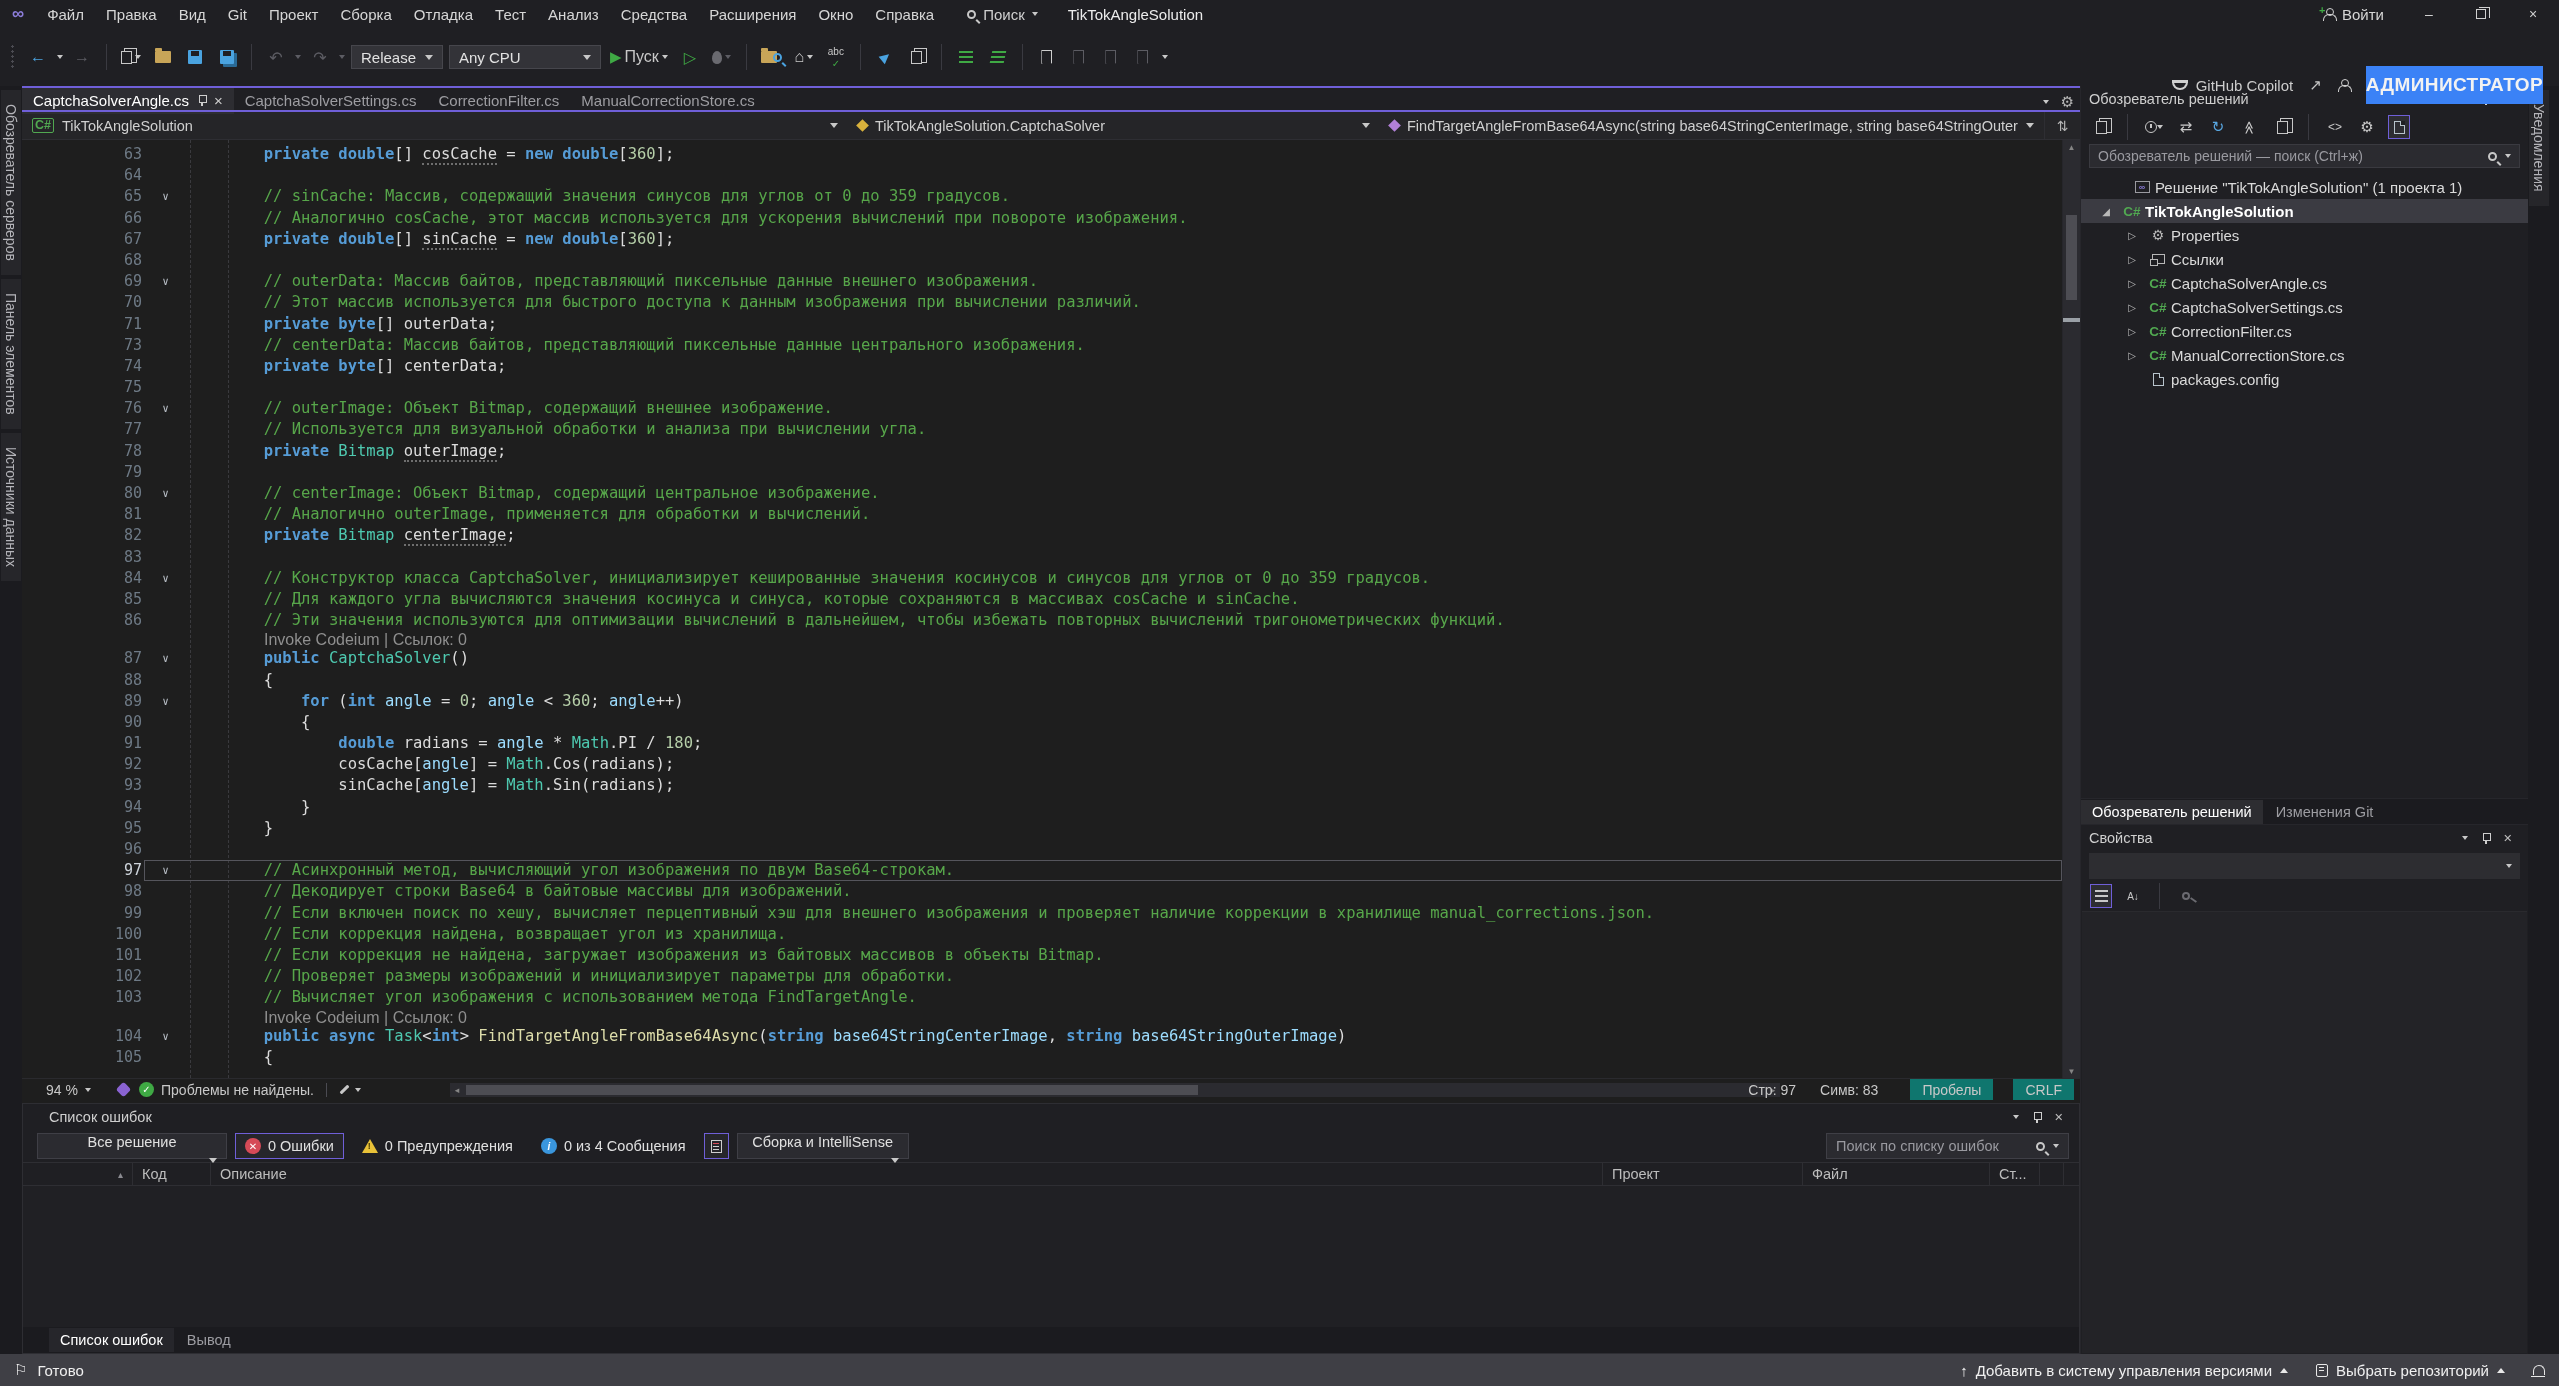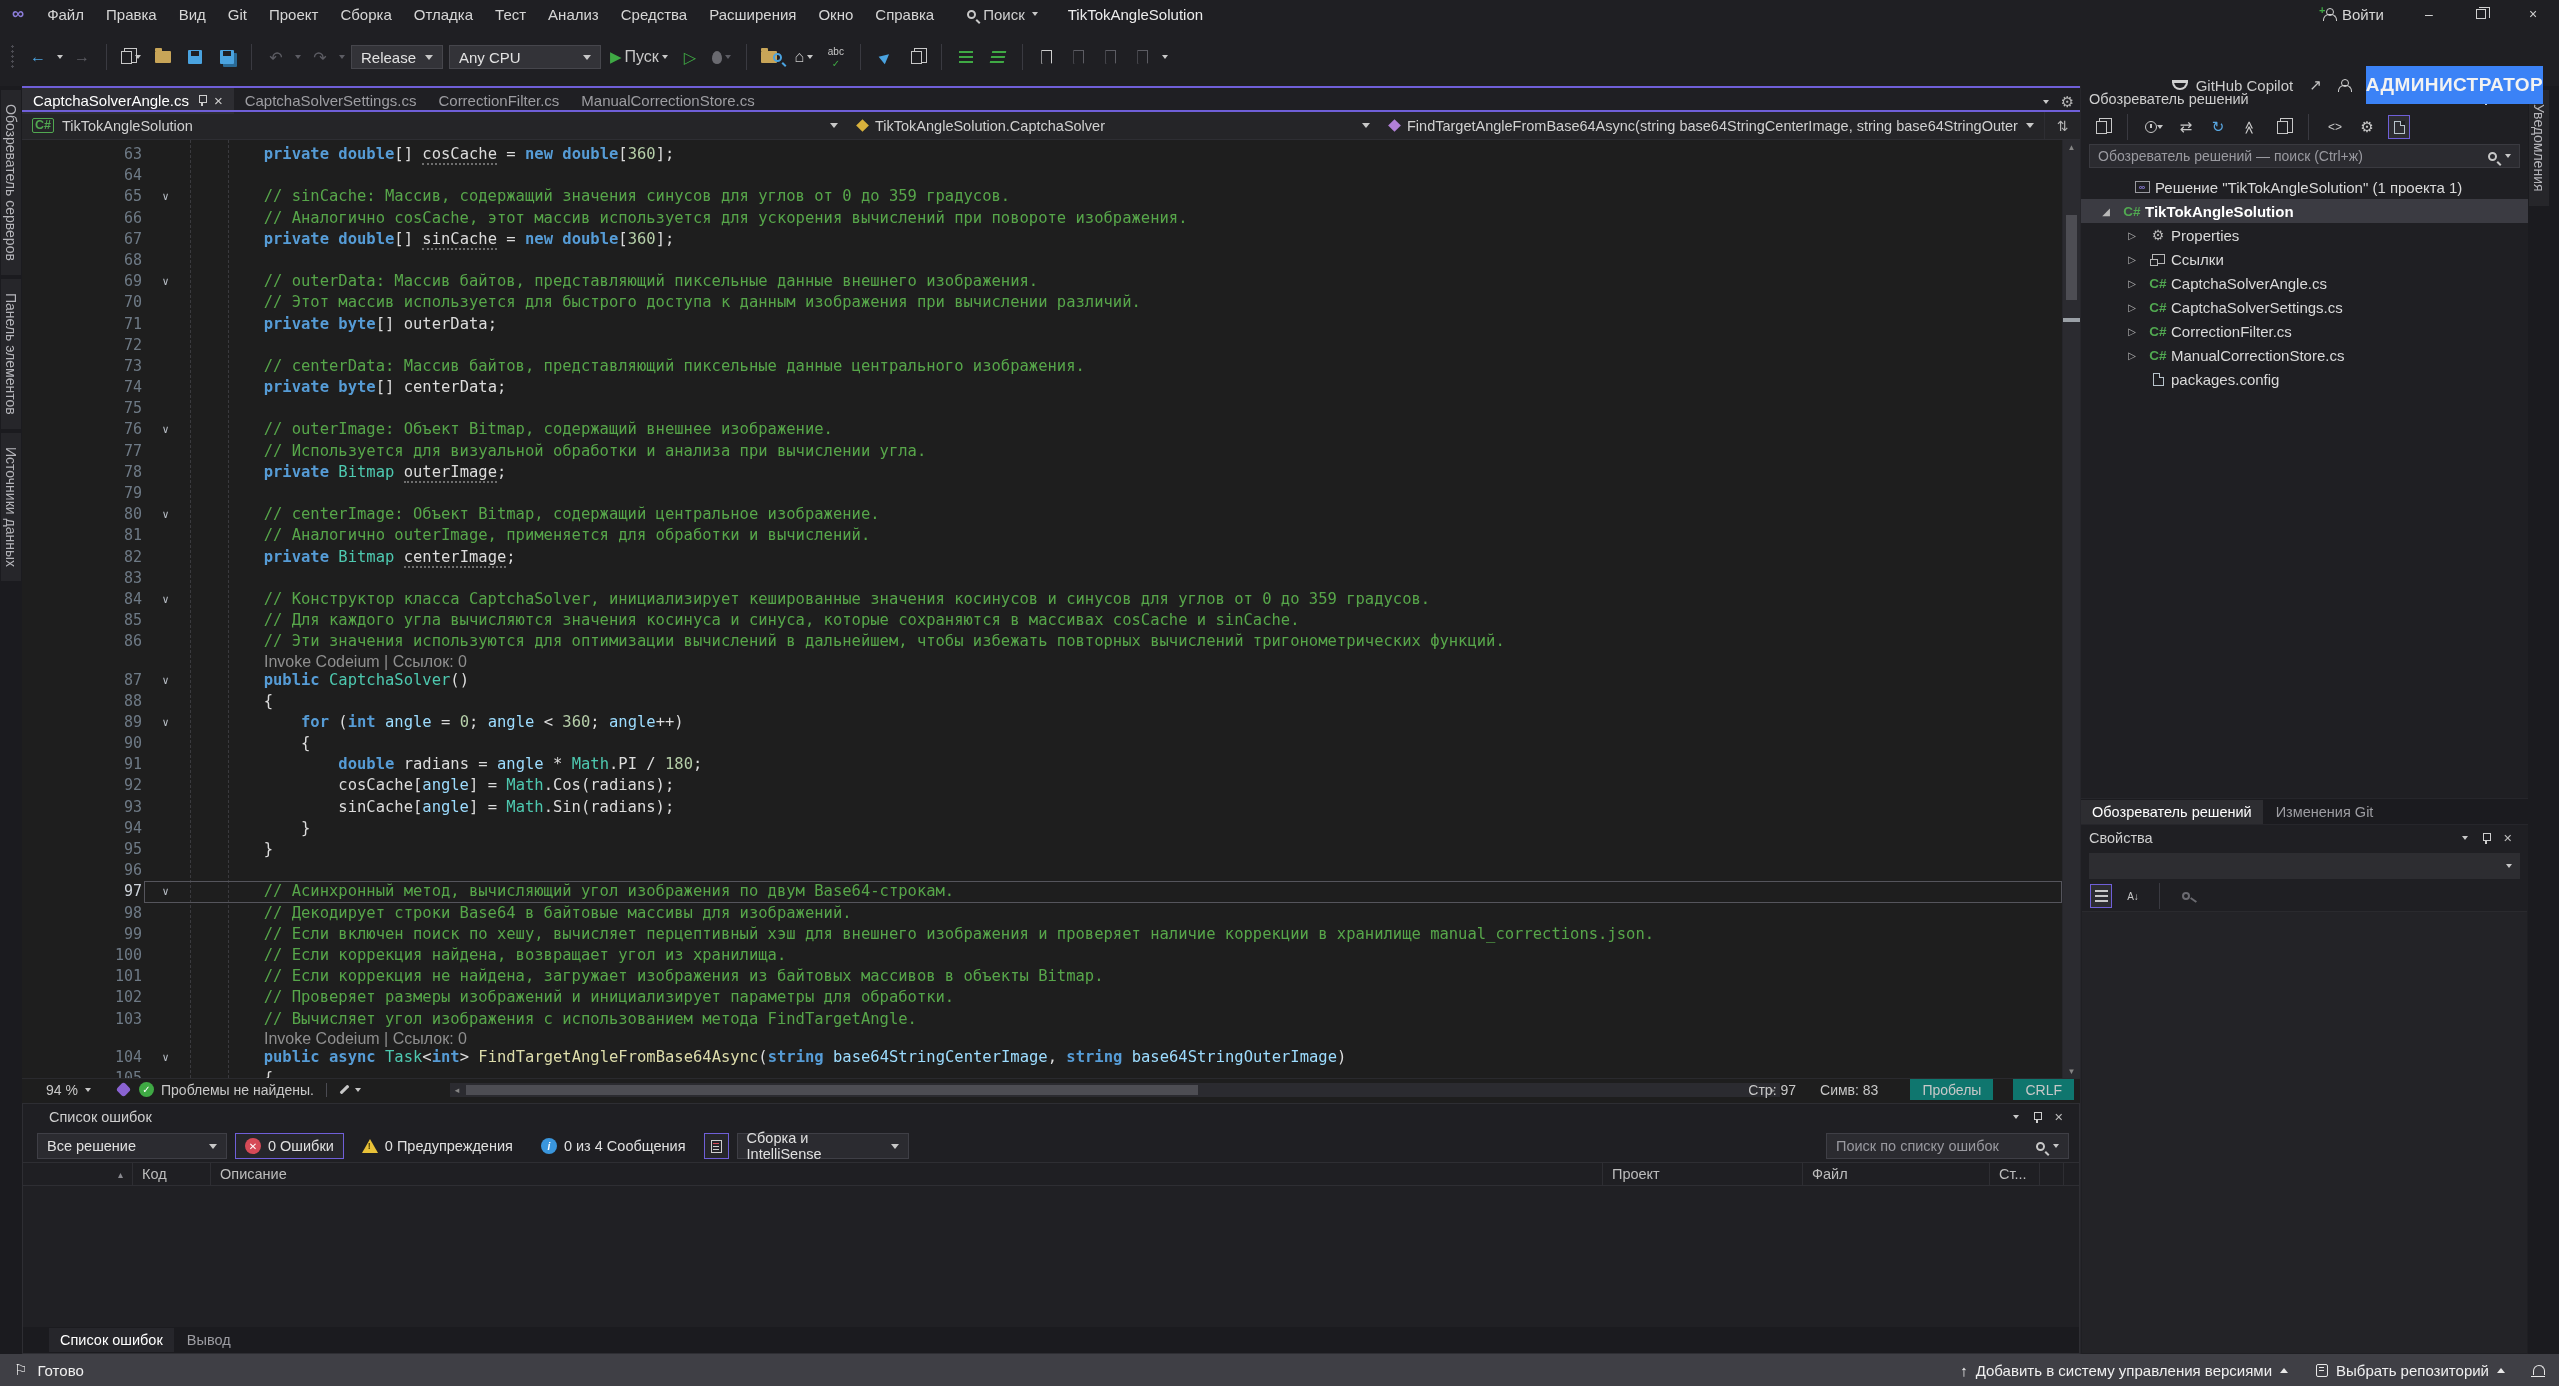--- a/index.html
+++ b/index.html
@@ -118,21 +118,21 @@
   .hs-arrow{position:absolute; top:0; bottom:0; width:14px; display:flex; align-items:center; justify-content:center; font-size:9px; color:#858585;}
   .hs-arrow.l{left:0;} .hs-arrow.r{right:0;}
   .es-cells{position:absolute; right:6px; top:0; height:100%; display:flex; align-items:center;}
   .sc{padding:0 12px; height:100%; display:flex; align-items:center;}
   .sc.box{background:#0f766e; margin-left:20px;}
   
   #errorpanel{position:absolute; left:0; right:0; bottom:0; height:251px; background:var(--panel); border:1px solid var(--line); display:flex; flex-direction:column; z-index:2;}
   .ep-title{height:26px; display:flex; align-items:center; padding:0 8px 0 26px; color:#cfcfcf; font-size:14.5px;}
   .pt-icons{margin-left:auto; display:flex; gap:14px; align-items:center; color:#c0c0c0; padding-right:8px;}
   .ep-filter{height:32px; display:flex; align-items:center; gap:8px; padding:0 10px 0 14px; position:relative;}
-  .ep-combo{height:26px; background:var(--combo); border:1px solid var(--border); display:flex; align-items:center; padding:0 9px; gap:8px; color:#e0e0e0; font-size:14.5px;}
+  .ep-combo{height:26px; background:var(--combo); border:1px solid var(--border); display:flex; align-items:center; padding:0 9px; gap:8px; color:#e0e0e0; font-size:14.5px;flex-direction:column;}
   .ep-combo .carrow{margin-left:auto;}
   .ep-toggle{height:26px; border:1px solid transparent; display:flex; gap:7px; align-items:center; padding:0 9px; color:#e0e0e0; font-size:14.5px; white-space:nowrap;}
   .ep-toggle.on{border-color:var(--accent); background:#26262b;}
   .ic-err{width:16px; height:16px; border-radius:50%; background:#d64a57; color:#fff; font-size:10px; display:flex; align-items:center; justify-content:center; flex-shrink:0;}
   .ic-warn{width:0; height:0; border-left:8px solid transparent; border-right:8px solid transparent; border-bottom:14px solid #e8c138; position:relative; flex-shrink:0;}
   .ic-warn::after{content:'!'; position:absolute; left:-2px; top:2px; font-size:9px; font-weight:bold; color:#4a3b00;}
   .ic-info{width:16px; height:16px; border-radius:50%; background:#3a96dd; color:#fff; font-size:10px; font-weight:bold; font-style:italic; display:flex; align-items:center; justify-content:center; flex-shrink:0;}
   .ic-doc{width:11px; height:13px; border:1.5px solid #cfcfcf; position:relative;}
   .ic-doc::after{content:''; position:absolute; left:1px; top:2px; width:6px; height:1.5px; background:#d64a57; box-shadow:0 3px 0 #cfcfcf, 0 6px 0 #cfcfcf;}
   .ep-search{position:absolute; right:10px; top:3px; width:243px; height:26px; background:var(--combo); border:1px solid var(--border); display:flex; align-items:center; padding:0 9px; gap:8px; color:#9a9aa0; font-size:14.5px;}
@@ -400,21 +400,20 @@
     <div id="code-area">
         <div class="crow"><span class="lnum">63</span><span class="fold"></span><span class="ctext"><span class="tk-w">        </span><span class="tk-k">private</span><span class="tk-w"> </span><span class="tk-k">double</span><span class="tk-w">[] </span><span class="tk-d">cosCache</span><span class="tk-w"> = </span><span class="tk-k">new</span><span class="tk-w"> </span><span class="tk-k">double</span><span class="tk-w">[</span><span class="tk-nu">360</span><span class="tk-w">];</span></span></div>
         <div class="crow"><span class="lnum">64</span><span class="fold"></span><span class="ctext"></span></div>
         <div class="crow"><span class="lnum">65</span><span class="fold">∨</span><span class="ctext"><span class="tk-c">        // sinCache: Массив, содержащий значения синусов для углов от 0 до 359 градусов.</span></span></div>
         <div class="crow"><span class="lnum">66</span><span class="fold"></span><span class="ctext"><span class="tk-c">        // Аналогично cosCache, этот массив используется для ускорения вычислений при повороте изображения.</span></span></div>
         <div class="crow"><span class="lnum">67</span><span class="fold"></span><span class="ctext"><span class="tk-w">        </span><span class="tk-k">private</span><span class="tk-w"> </span><span class="tk-k">double</span><span class="tk-w">[] </span><span class="tk-d">sinCache</span><span class="tk-w"> = </span><span class="tk-k">new</span><span class="tk-w"> </span><span class="tk-k">double</span><span class="tk-w">[</span><span class="tk-nu">360</span><span class="tk-w">];</span></span></div>
         <div class="crow"><span class="lnum">68</span><span class="fold"></span><span class="ctext"></span></div>
         <div class="crow"><span class="lnum">69</span><span class="fold">∨</span><span class="ctext"><span class="tk-c">        // outerData: Массив байтов, представляющий пиксельные данные внешнего изображения.</span></span></div>
         <div class="crow"><span class="lnum">70</span><span class="fold"></span><span class="ctext"><span class="tk-c">        // Этот массив используется для быстрого доступа к данным изображения при вычислении различий.</span></span></div>
         <div class="crow"><span class="lnum">71</span><span class="fold"></span><span class="ctext"><span class="tk-w">        </span><span class="tk-k">private</span><span class="tk-w"> </span><span class="tk-k">byte</span><span class="tk-w">[] outerData;</span></span></div>
-        <div class="crow"><span class="lnum">72</span><span class="fold"></span><span class="ctext"></span></div>
         <div class="crow"><span class="lnum">73</span><span class="fold"></span><span class="ctext"><span class="tk-c">        // centerData: Массив байтов, представляющий пиксельные данные центрального изображения.</span></span></div>
         <div class="crow"><span class="lnum">74</span><span class="fold"></span><span class="ctext"><span class="tk-w">        </span><span class="tk-k">private</span><span class="tk-w"> </span><span class="tk-k">byte</span><span class="tk-w">[] centerData;</span></span></div>
         <div class="crow"><span class="lnum">75</span><span class="fold"></span><span class="ctext"></span></div>
         <div class="crow"><span class="lnum">76</span><span class="fold">∨</span><span class="ctext"><span class="tk-c">        // outerImage: Объект Bitmap, содержащий внешнее изображение.</span></span></div>
         <div class="crow"><span class="lnum">77</span><span class="fold"></span><span class="ctext"><span class="tk-c">        // Используется для визуальной обработки и анализа при вычислении угла.</span></span></div>
         <div class="crow"><span class="lnum">78</span><span class="fold"></span><span class="ctext"><span class="tk-w">        </span><span class="tk-k">private</span><span class="tk-w"> </span><span class="tk-t">Bitmap</span><span class="tk-w"> </span><span class="tk-d">outerImage</span><span class="tk-w">;</span></span></div>
         <div class="crow"><span class="lnum">79</span><span class="fold"></span><span class="ctext"></span></div>
         <div class="crow"><span class="lnum">80</span><span class="fold">∨</span><span class="ctext"><span class="tk-c">        // centerImage: Объект Bitmap, содержащий центральное изображение.</span></span></div>
         <div class="crow"><span class="lnum">81</span><span class="fold"></span><span class="ctext"><span class="tk-c">        // Аналогично outerImage, применяется для обработки и вычислений.</span></span></div>
         <div class="crow"><span class="lnum">82</span><span class="fold"></span><span class="ctext"><span class="tk-w">        </span><span class="tk-k">private</span><span class="tk-w"> </span><span class="tk-t">Bitmap</span><span class="tk-w"> </span><span class="tk-d">centerImage</span><span class="tk-w">;</span></span></div>

